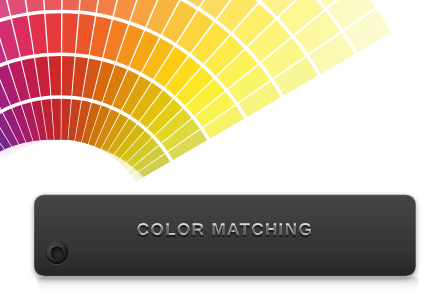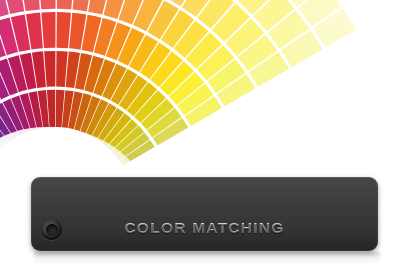--- a/index.html
+++ b/index.html
@@ -115,21 +115,20 @@
     font-weight: bold;
     letter-spacing: 1.25px;
     color: #d8d8d8;
     background: linear-gradient(to bottom, #f2f2f2 0%, #cfcfcf 52%, #a8a8a8 100%);
     -webkit-background-clip: text;
     background-clip: text;
     -webkit-text-fill-color: transparent;
     text-shadow: 0 1px 1px rgba(0,0,0,0.55);
     white-space: nowrap;
     user-select: none;
-    margin-top: 18px;
   }
 
   
   #ring-hole {
     position: absolute;
     left: 10px;
     top: 42px;
     width: 21px;
     height: 21px;
     border-radius: 50%;

